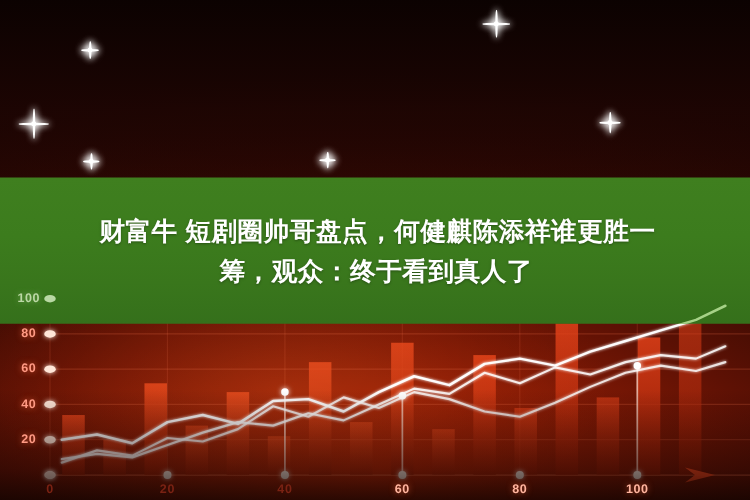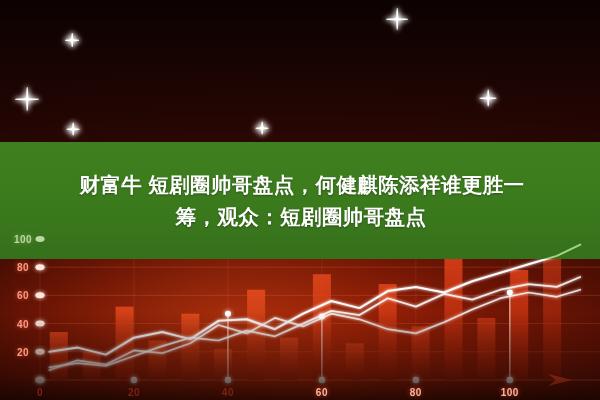--- a/index.html
+++ b/index.html
@@ -283,21 +283,21 @@
           <path d="M49.4 370.1 L77.6 360.3 L105.8 364.5 L134.0 350.4 L162.2 353.2 L190.3 343.3 L218.5 325.0 L246.7 333.4 L274.9 317.9 L303.1 326.4 L331.3 313.7 L359.5 319.3 L387.7 329.2 L415.9 333.4 L444.1 322.2 L472.2 309.5 L500.4 298.2 L528.6 292.5 L556.8 296.8 L580.3 289.7" fill="none" stroke="#b9e39a" stroke-width="1.7" stroke-opacity="0.95" stroke-linejoin="round" stroke-linecap="round"></path>
         </g>
       <g id="banner-markers-group">
           <ellipse cx="40" cy="238.92857142857142" rx="4.6" ry="3" fill="#d8efc4" opacity="0.9"></ellipse>
         </g>
     </svg>
   </div>
 
   <div class="title">
     <div class="title-line-1">财富牛 短剧圈帅哥盘点，何健麒陈添祥谁更胜一</div>
-    <div class="title-line-2">筹，观众：短剧圈帅哥盘点</div>
+    <div class="title-line-2">筹，观众：终于看到真人了</div>
   </div>
 
   <div id="tick-labels">
       <div class="tick-label tick-y" style="left: 23px; top: 351.786px;">20</div>
       <div class="tick-label tick-y" style="left: 23px; top: 323.571px;">40</div>
       <div class="tick-label tick-y" style="left: 23px; top: 295.357px;">60</div>
       <div class="tick-label tick-y" style="left: 23px; top: 267.143px;">80</div>
       <div class="tick-label tick-y on-green" style="left: 23px; top: 238.929px;">100</div>
       <div class="tick-label tick-x dim" style="left: 40px; top: 392px;">0</div>
       <div class="tick-label tick-x dim" style="left: 133.966px; top: 392px;">20</div>

